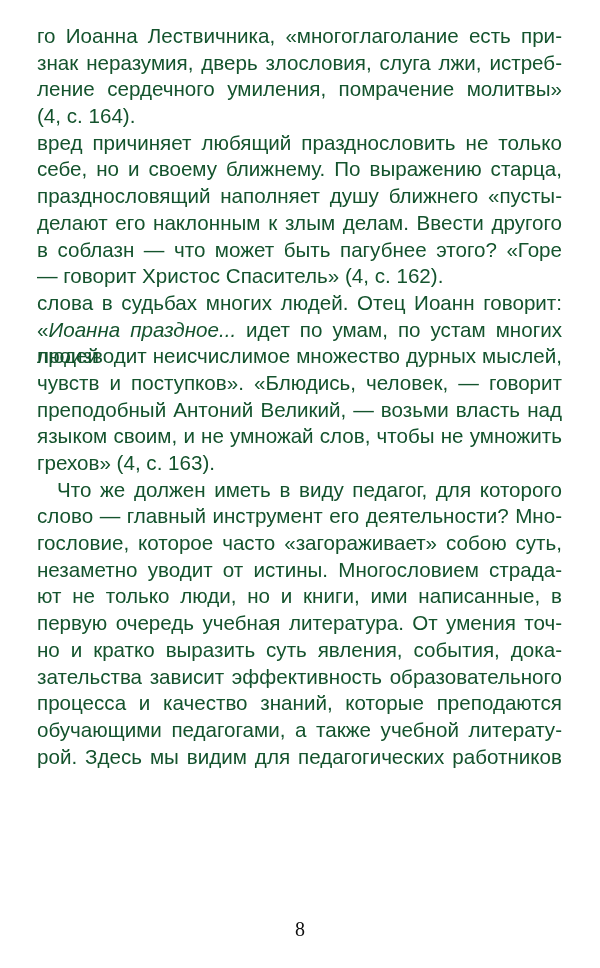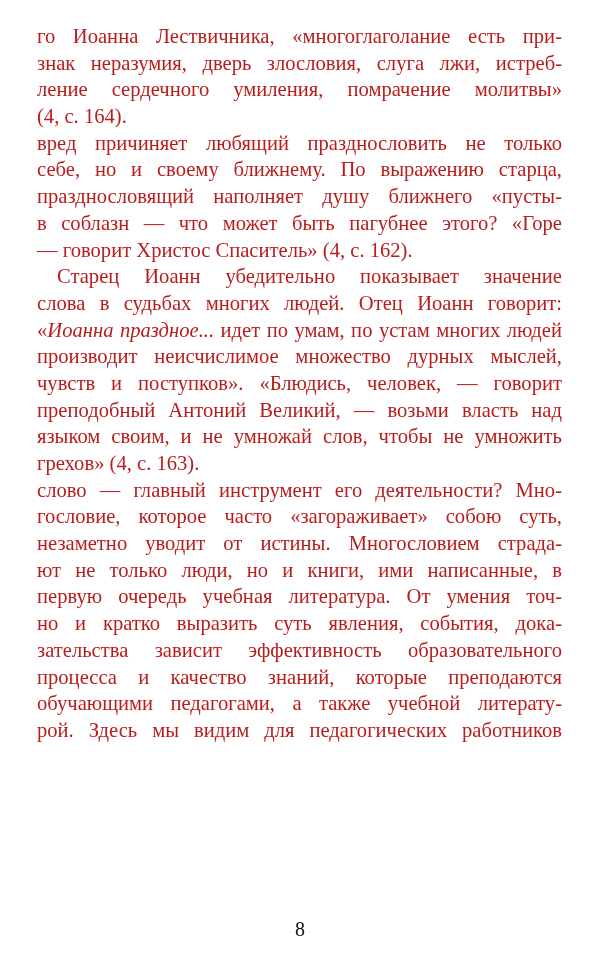--- a/index.html
+++ b/index.html
@@ -18,24 +18,24 @@
     left: 0; top: 0;
     width: 600px;
     height: 968px;
     background: #ffffff;
   }
   .text-block {
     position: absolute;
     left: 37px;
     top: 23px;
     width: 525px;
-    font-family: Liberation Serif, serif;
+    font-family: Liberation Sans, sans-serif;
     font-size: 20.6px;
     line-height: 26.69px;
-    color: #b91c1c;
+    color: #14532d;
   }
   .line {
     display: block;
     white-space: nowrap;
     height: 26.69px;
     text-align: justify;
     text-align-last: justify;
     overflow: visible;
   }
   .line.last {
@@ -73,36 +73,37 @@
       <span class="line">го Иоанна Лествичника, «многоглаголание есть при-</span>
       <span class="line">знак неразумия, дверь злословия, слуга лжи, истреб-</span>
       <span class="line">ление сердечного умиления, помрачение молитвы»</span>
       <span class="line last">(4, с. 164).</span>
     </div>
 
     <div class="paragraph">
       <span class="line">вред причиняет любящий празднословить не только</span>
       <span class="line">себе, но и своему ближнему. По выражению старца,</span>
       <span class="line">празднословящий наполняет душу ближнего «пусты-</span>
+      <span class="line">делают его наклонным к злым делам. Ввести другого</span>
       <span class="line">в соблазн — что может быть пагубнее этого? «Горе</span>
       <span class="line last">— говорит Христос Спаситель» (4, с. 162).</span>
     </div>
 
     <div class="paragraph">
-      <span class="line indent">Старец Иоанн убедительно показывает значение</span>
       <span class="line">слова в судьбах многих людей. Отец Иоанн говорит:</span>
       <span class="line nowrap-j"><span>«</span><span class="it">Иоанна праздное...</span><span> идет по умам, по устам многих людей</span></span>
       <span class="line">производит неисчислимое множество дурных мыслей,</span>
       <span class="line">чувств и поступков». «Блюдись, человек, — говорит</span>
       <span class="line">преподобный Антоний Великий, — возьми власть над</span>
       <span class="line">языком своим, и не умножай слов, чтобы не умножить</span>
       <span class="line last">грехов» (4, с. 163).</span>
     </div>
 
     <div class="paragraph">
+      <span class="line indent">Что же должен иметь в виду педагог, для которого</span>
       <span class="line">слово — главный инструмент его деятельности? Мно-</span>
       <span class="line">гословие, которое часто «загораживает» собою суть,</span>
       <span class="line">незаметно уводит от истины. Многословием страда-</span>
       <span class="line">ют не только люди, но и книги, ими написанные, в</span>
       <span class="line">первую очередь учебная литература. От умения точ-</span>
       <span class="line">но и кратко выразить суть явления, события, дока-</span>
       <span class="line">зательства зависит эффективность образовательного</span>
       <span class="line">процесса и качество знаний, которые преподаются</span>
       <span class="line">обучающими педагогами, а также учебной литерату-</span>
       <span class="line">рой. Здесь мы видим для педагогических работников</span>

